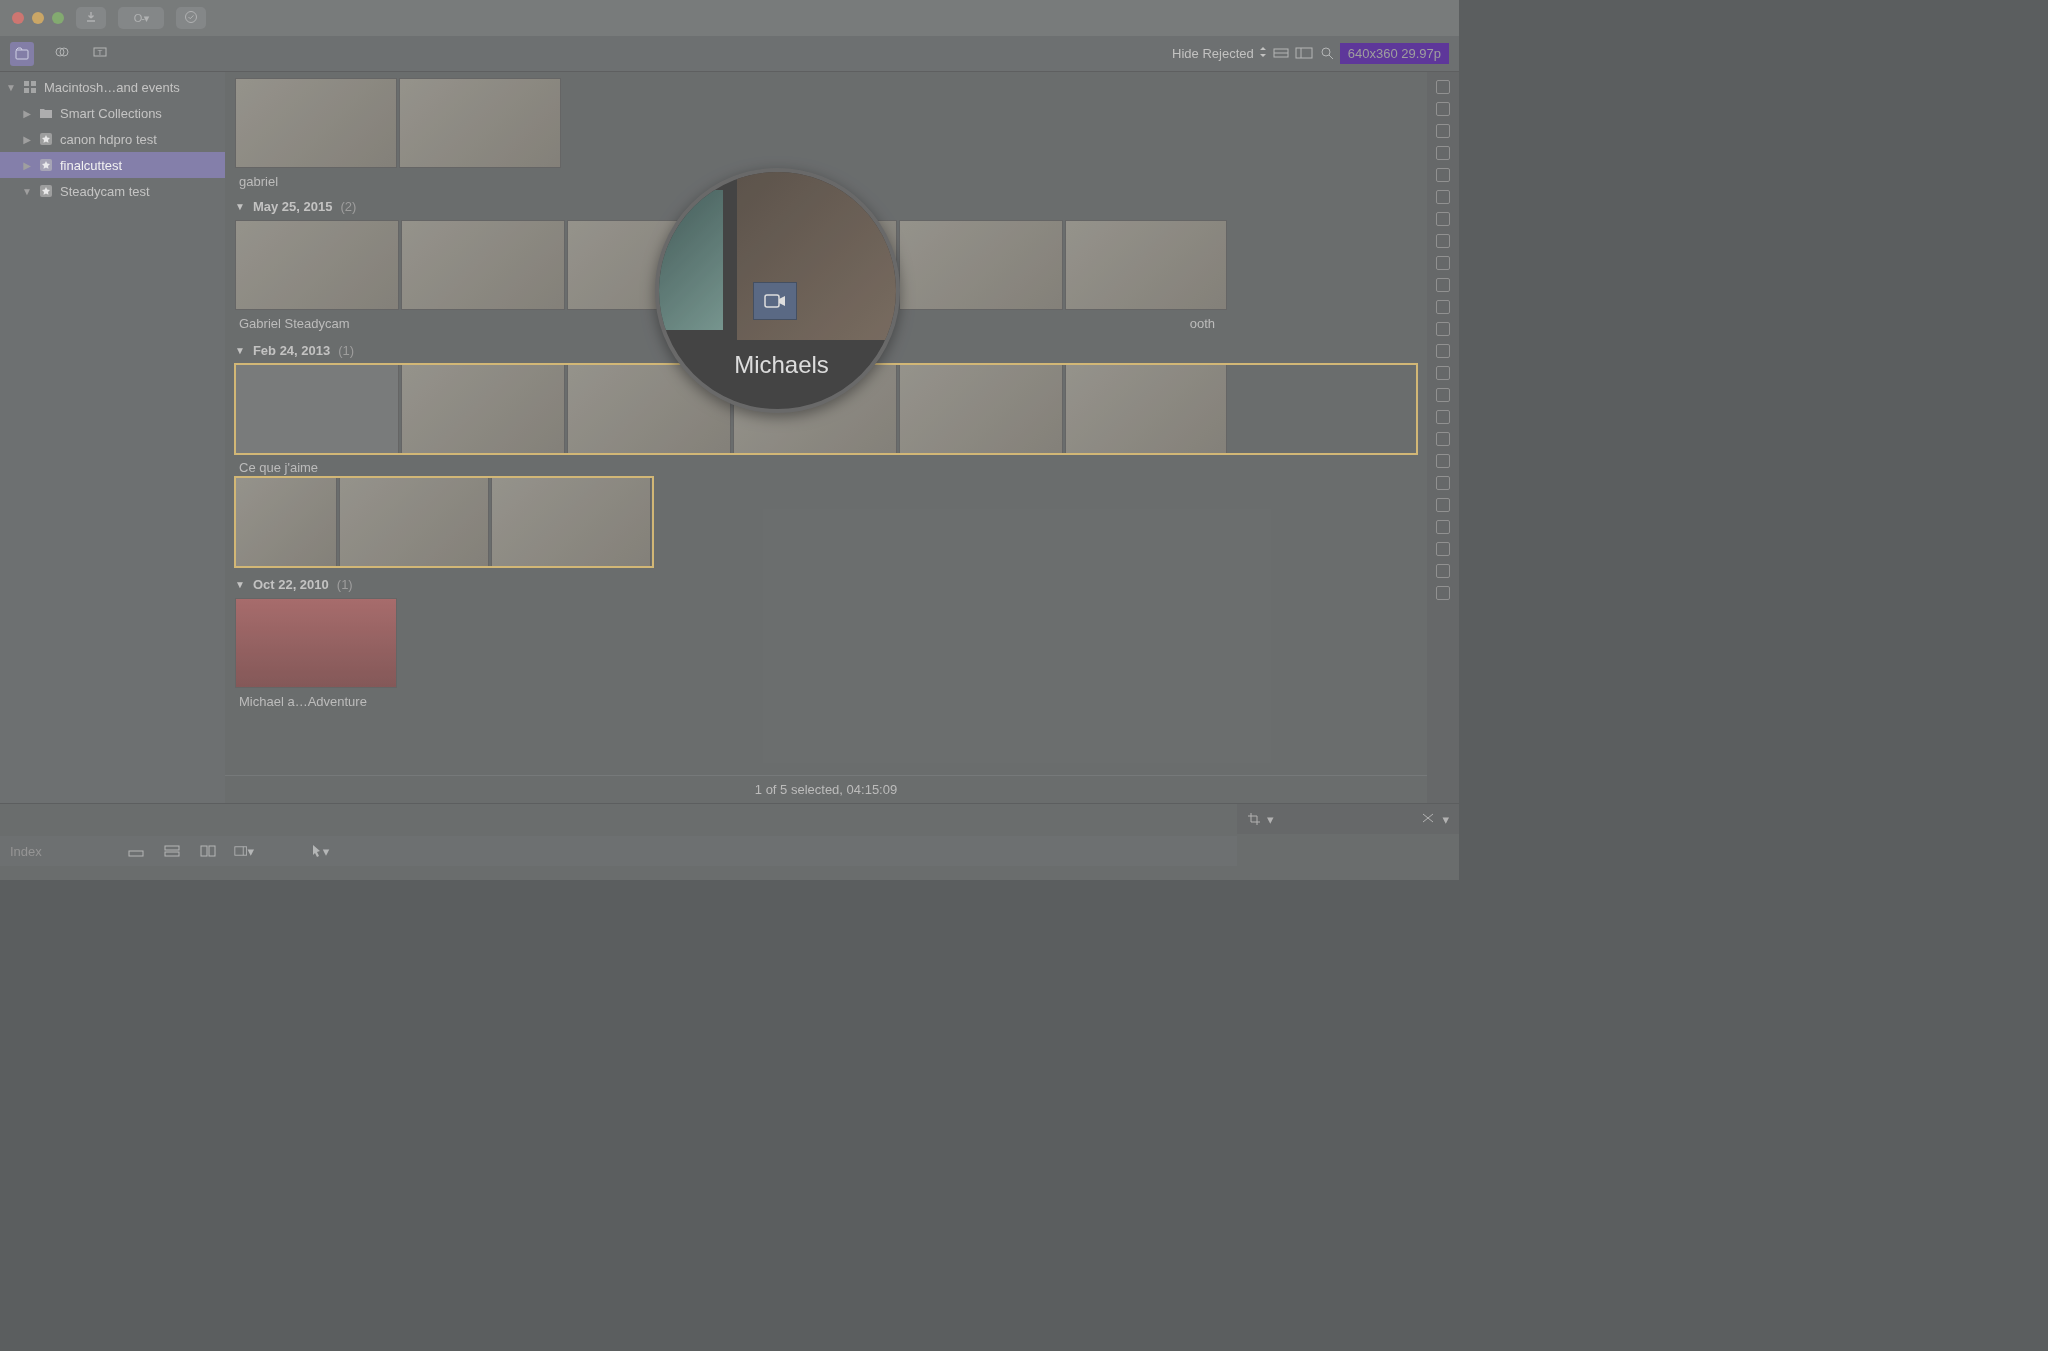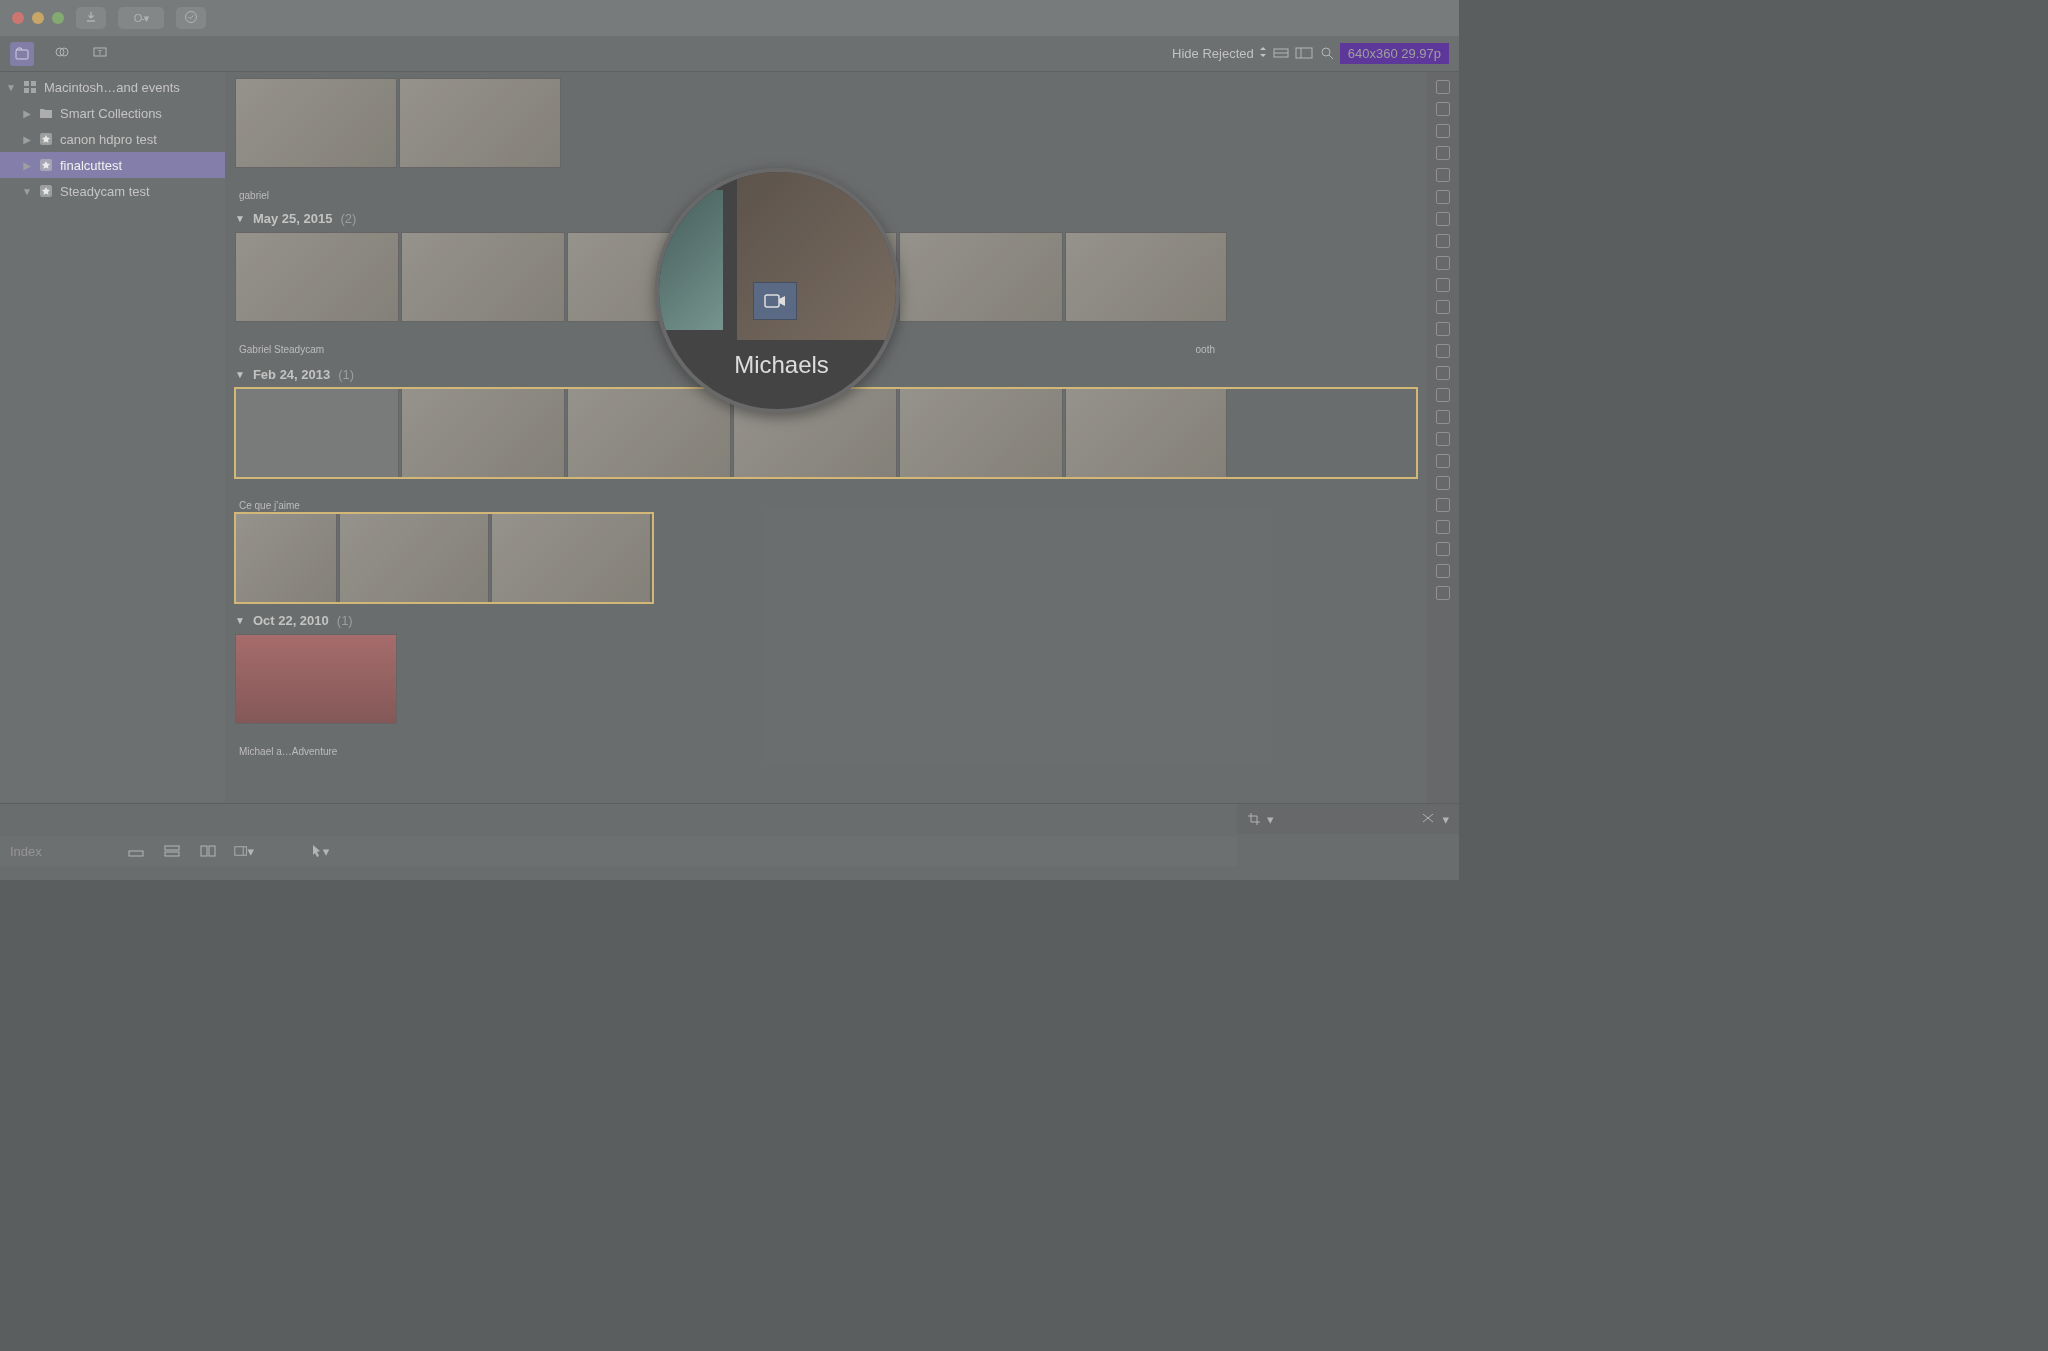--- a/index.html
+++ b/index.html
@@ -39,21 +39,21 @@
   .sicon{width:16px;height:16px;display:flex;align-items:center;justify-content:center;color:#c0c0c0;}
   .browser{flex:1;background:#5b5e5f;overflow:hidden;position:relative;}
   .scroll{padding:6px 10px 10px;}
   .grp-hdr{display:flex;align-items:center;gap:8px;color:#c7c7c6;font-weight:600;margin:10px 0 6px 0;}
   .grp-cnt{color:#9a9a99;font-weight:400;}
   .clip-row{display:flex;gap:2px;}
   .clip{height:90px;background:linear-gradient(135deg,#8f8c83,#7a766d);border:1px solid #555;}
   .clip.pink{background:linear-gradient(#a55d5d,#7a4545);}
   .clip.empty{background:#6d6f70;}
   .clip-row.sel{outline:2px solid var(--yellow);outline-offset:-1px;}
-  .clip-label{color:#bfbfbe;font-size:10px;margin:22px 0 2px 4px;}
+  .clip-label{color:#bfbfbe;font-size:13px;margin:6px 0 2px 4px;}
   .status{position:absolute;bottom:0;left:0;right:0;height:28px;background:#5b5e5f;border-top:1px solid #6a6d6e;display:flex;align-items:center;justify-content:center;color:#bfbfbe;font-size:13px;}
   
   .inspector{width:32px;background:var(--bg-3);display:flex;flex-direction:column;gap:8px;padding-top:8px;align-items:center;}
   .chk{width:14px;height:14px;border:1px solid #8a8a8a;border-radius:2px;}
   
   .insp-bottom{height:30px;background:var(--bg-3);display:flex;align-items:center;justify-content:space-between;padding:0 10px;}
   .crop{display:flex;align-items:center;gap:6px;color:#b3b3b3;}
   .tl-toolbar{height:30px;background:var(--bg-1);display:flex;align-items:center;padding:0 10px;gap:16px;color:#b3b3b3;margin-top:32px;}
   .tl-toolbar .idx{width:100px;color:#8f8f8f;}
   
@@ -252,20 +252,23 @@
         <div class="grp-hdr">
           <span style="font-size:10px">▼</span>
           <span>Oct 22, 2010</span>
           <span class="grp-cnt">(1)</span>
         </div>
         <div class="clip-row">
           <div class="clip pink" style="width: 162px;"></div>
         </div>
         <div class="clip-label">Michael a…Adventure</div>
       </div>
+    <div class="status">
+      <span>1 of 5 selected, 04:15:09</span>
+    </div>
   </div>
 
   <div class="inspector">
 
     <div class="chk"></div>
     <div class="chk"></div>
     <div class="chk"></div>
     <div class="chk"></div>
     <div class="chk"></div>
     <div class="chk"></div>

